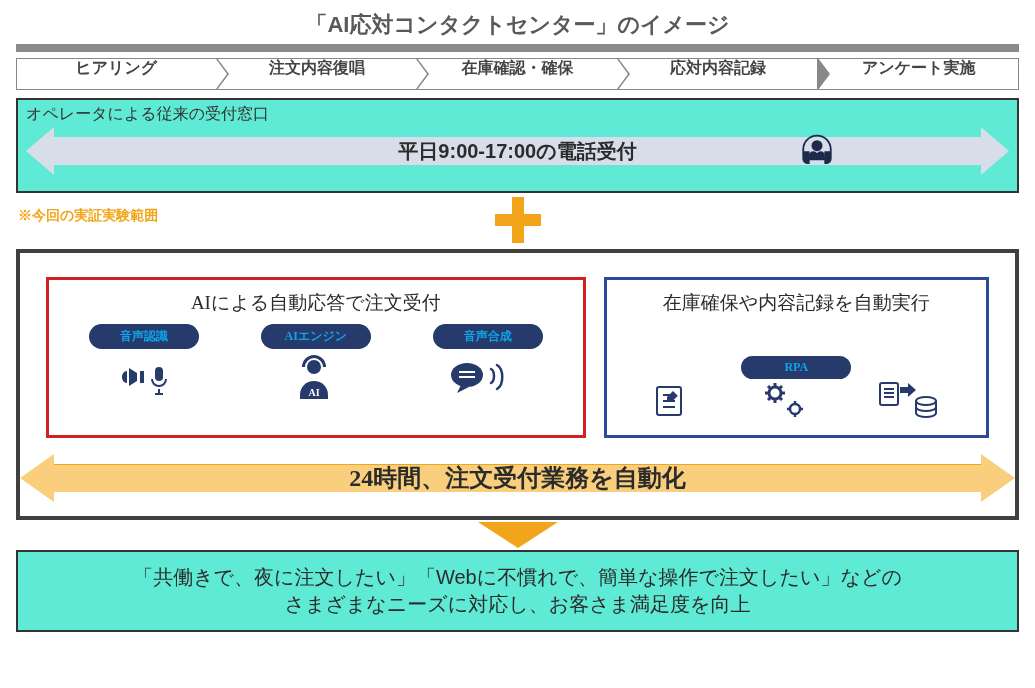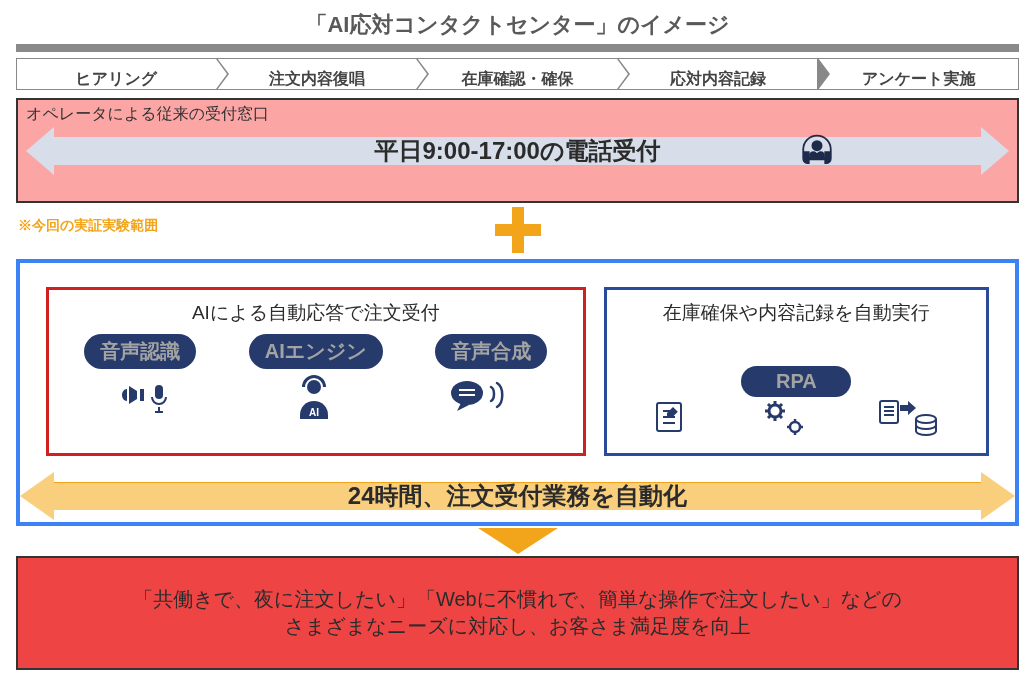--- a/index.html
+++ b/index.html
@@ -30,21 +30,21 @@
     display: flex;
     gap: 0;
     margin-bottom: 8px;
     justify-content: space-between;
   }
   .step {
     flex: 1;
     position: relative;
     height: 32px;
     display: flex;
-    align-items: flex-end;
+    align-items: flex-start;
     justify-content: center;
     font-size: 16px;
     font-weight: 700;
     color: #444;
   }
   .step-shape {
     position: absolute;
     inset: 0;
     background: #fff;
     border-top: 1px solid #888;
@@ -71,22 +71,22 @@
   }
   .step .step-label { position: relative; z-index: 5; }
   .step:first-child::before { display: none; }
   .step:first-child .step-shape { border-left: 1px solid #888; }
   .step:last-child::after, .step:last-child .step-inner-arrow { display:none;}
   .step:last-child .step-shape { border-right:1px solid #888; }
 
   
   .op-box {
     border: 2px solid #333;
-    background: #fca5a5;
-    padding: 4px 8px 26px 8px;
+    background: #5eead4;
+    padding: 4px 8px 16px 8px;
     position: relative;
     margin-bottom: 6px;
   }
   .op-title { font-size: 16px; margin-bottom: 2px; color:#333; }
   .op-arrow {
     position: relative;
     height: 48px;
   }
   .op-arrow-bar {
     position: absolute;
@@ -97,21 +97,21 @@
     position: absolute; top: 0;
     width: 0; height: 0;
     border-top: 24px solid transparent;
     border-bottom: 24px solid transparent;
   }
   .op-arrow .tri-left  { left: 0;  border-right: 28px solid #d7dee9; }
   .op-arrow .tri-right { right: 0; border-left: 28px solid #d7dee9; }
   .op-arrow-text {
     position: absolute; inset: 0;
     display: flex; align-items: center; justify-content: center;
-    font-size: 24px; font-weight: 700; color: #2b2b2b;
+    font-size: 20px; font-weight: 700; color: #2b2b2b;
   }
   .op-icon {
     position: absolute;
     right: 170px; top: 4px;
     color: #1e2a4a;
   }
 
   
   .plus-row { display:flex; justify-content:center; margin: -2px 0 6px 0; position:relative; }
   .plus {
@@ -122,43 +122,44 @@
   }
   .plus::before { left: 17px; top:0; width:12px; height:46px; }
   .plus::after  { top: 17px; left:0; height:12px; width:46px; }
   .note {
     position: absolute; left: 2px; top: 10px;
     color: #f2a51a; font-size: 14px; font-weight: 700;
   }
 
   
   .exp-outer {
-    border: 4px solid #3b82f6;
-    padding: 24px 26px 2px 26px;
-    position: relative;
+    border: 4px solid #404040;
+    padding: 24px 26px 14px 26px;
+    position: relative;
+    font-family: Liberation Serif, serif;
   }
   .panels { display:flex; gap:18px; margin-bottom:16px; }
   .panel {
     flex: 1;
     border: 2px solid #333;
     background:#fff;
     padding: 10px 14px 8px 14px;
     text-align:center;
   }
   .panel.ai { border: 3px solid #d02020; flex: 1.18; }
   .panel.rpa { border: 3px solid #2a4a9a; flex: 0.82; }
   .panel-title { font-size: 19px; margin-bottom: 8px; color:#2b2b2b; }
   .badges { display:flex; justify-content:space-around; gap:10px; margin-bottom:6px; }
   .badge {
-    background:#263a6b; color:#a3a3a3; font-weight:700;
-    border-radius: 18px; padding: 4px 16px; font-size: 20px;
+    background:#263a6b; color:#0ea5e9; font-weight:700;
+    border-radius: 18px; padding: 4px 16px; font-size: 12px;
     min-width: 110px;
   }
   .panel.rpa .badge-row { display:flex; justify-content:center;margin-top:40px; }
-  .icons-row { display:flex; justify-content:space-around; align-items:flex-start; min-height:48px; }
+  .icons-row { display:flex; justify-content:space-around; align-items:center; min-height:48px; }
   .icons-row svg { color:#263a6b; }
   .w-arrow-wrap { position:relative; height:48px; margin: 0 -26px; }
   .w-arrow-bar { position:absolute; left:34px; right:34px; top:10px; height:28px; background:#f9cf7d; }
   .w-arrow-bar.top-line::before { content:""; position:absolute; left:0; right:0; top:0; height:1px; background:#f2a51a;}
   .w-tri-left, .w-tri-right {
     position:absolute; top:0; width:0; height:0;
     border-top:24px solid transparent; border-bottom:24px solid transparent;
   }
   .w-tri-left  { left:0;  border-right:34px solid #f9cf7d; }
   .w-tri-right { right:0; border-left:34px solid #f9cf7d; }
@@ -170,22 +171,22 @@
   .down-arrow .tri {
     width:0; height:0;
     border-left: 40px solid transparent;
     border-right: 40px solid transparent;
     border-top: 26px solid #f2a51a;
   }
 
   
   .result-box {
     border: 2px solid #333;
-    background: #ef4444;
-    padding: 28px 16px;
+    background: #5eead4;
+    padding: 12px 16px;
     text-align:center;
   }
   .result-box .line { font-size: 20px; color:#2b2b2b; }
 </style>
 </head>
 <body>
 
 <div class="title">「AI応対コンタクトセンター」のイメージ</div>
 <div class="title-underline"></div>
 

